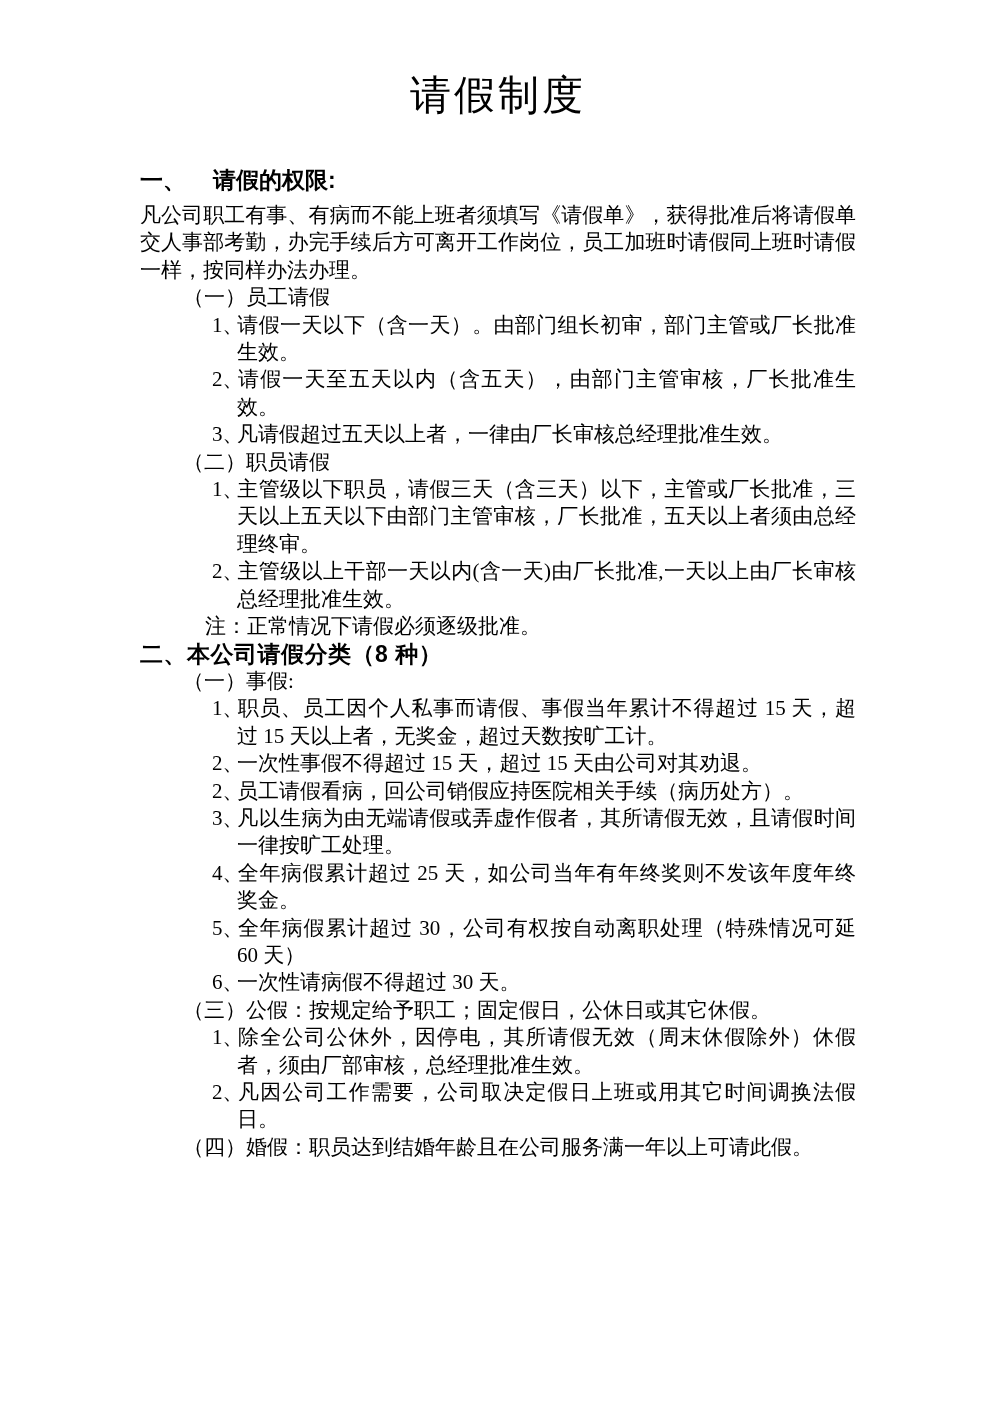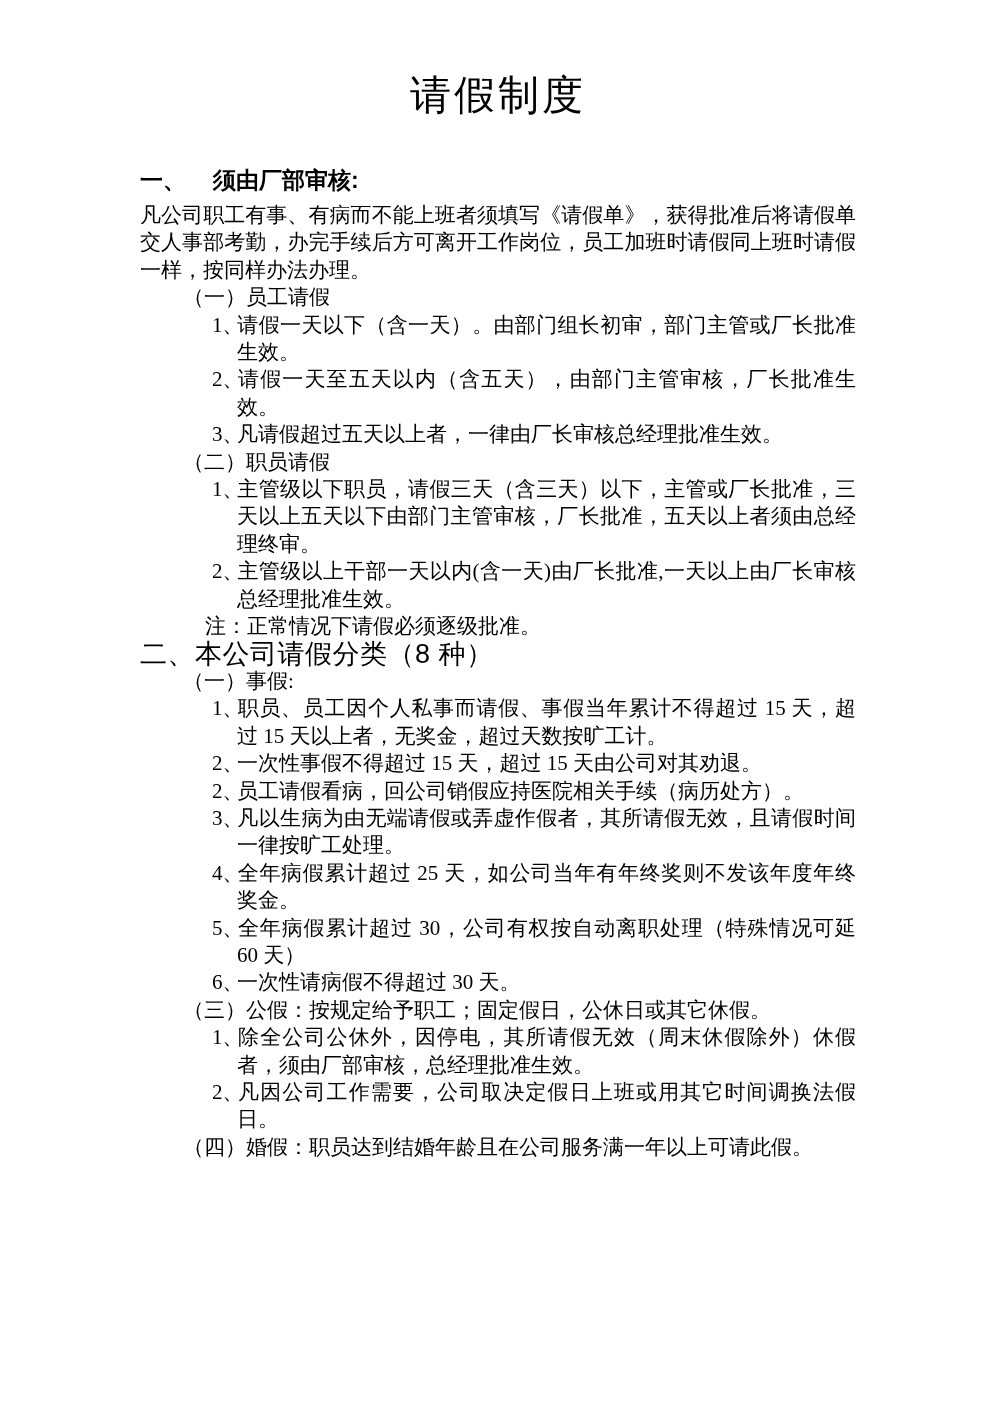--- a/index.html
+++ b/index.html
@@ -38,35 +38,35 @@
     text-align: justify;
   }
   
   .sub  { padding-left: 72px; text-indent: -29px; }
   
   .item { padding-left: 97px; }
   .inum { display: inline-block; width: 25px; margin-left: -25px; text-indent: 0; }
   .note { padding-left: 65px; }
   .sec2-heading {
     font-family: "Liberation Sans", "DejaVu Sans", sans-serif;
-    font-weight: normal;
-    font-size: 27px;
+    font-weight: bold;
+    font-size: 23px;
     line-height: 27.4px;
     letter-spacing: 0.5px;
   }
 </style>
 </head>
 <body>
 
 <div class="page">
 
   <h1 class="doc-title">请假制度</h1>
 
   <div class="sec1-heading">
-    <span class="sec1-num">一、</span><span>须由厂部审核:</span>
+    <span class="sec1-num">一、</span><span>请假的权限:</span>
   </div>
 
   <div class="body">
 
     <p class="intro">凡公司职工有事、有病而不能上班者须填写《请假单》，获得批准后将请假单交人事部考勤，办完手续后方可离开工作岗位，员工加班时请假同上班时请假一样，按同样办法办理。</p>
 
     <p class="sub"><span>（一）</span><span>员工请假</span></p>
 
     <p class="item"><span class="inum">1、</span><span>请假一天以下（含一天）。由部门组长初审，部门主管或厂长批准生效。</span></p>
     <p class="item"><span class="inum">2、</span><span>请假一天至五天以内（含五天），由部门主管审核，厂长批准生效。</span></p>

